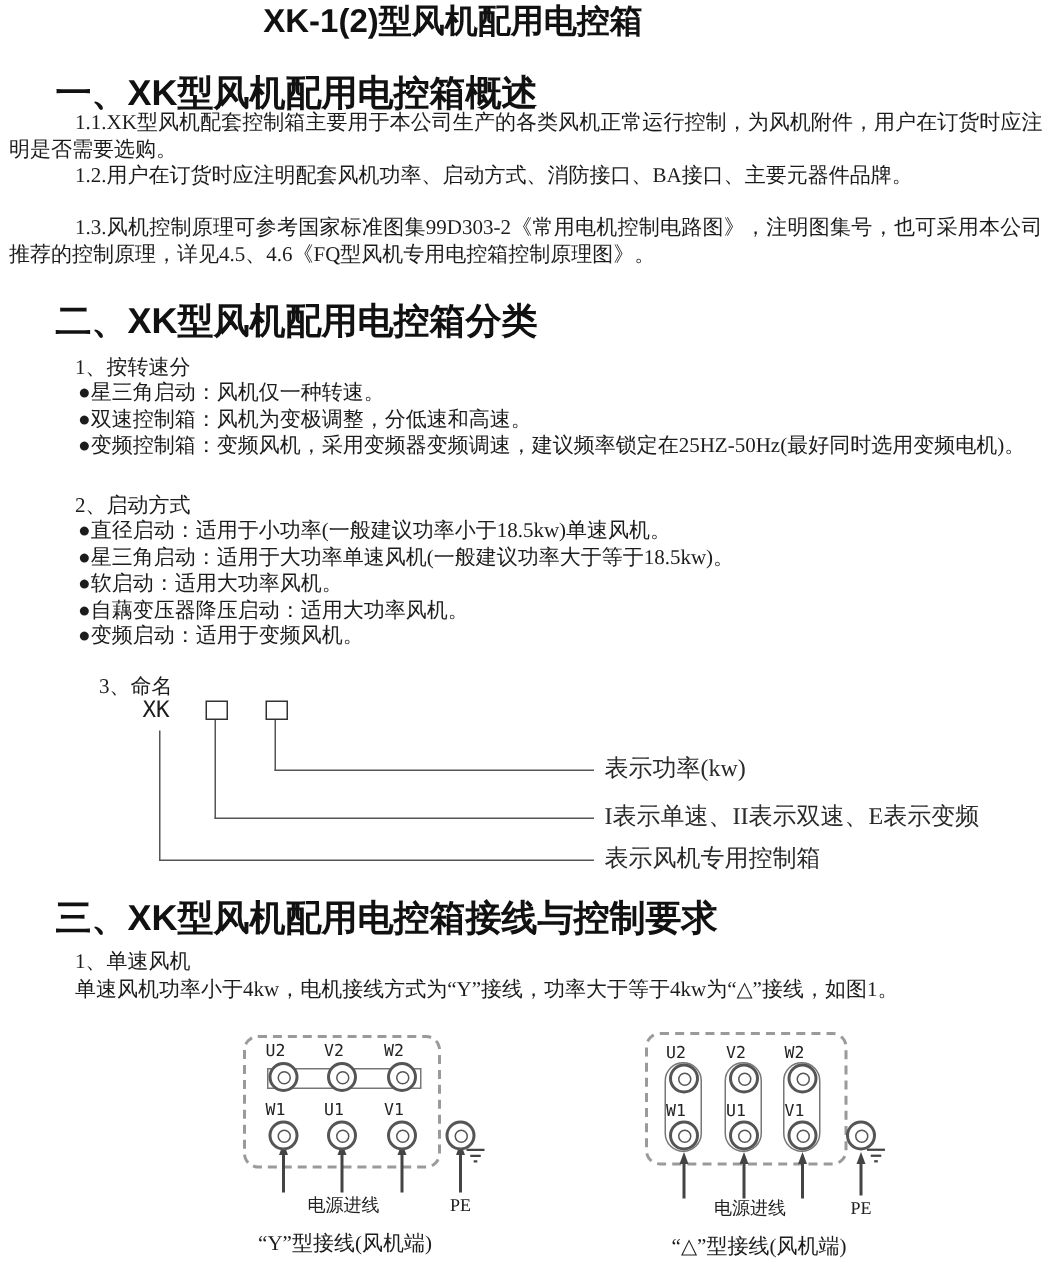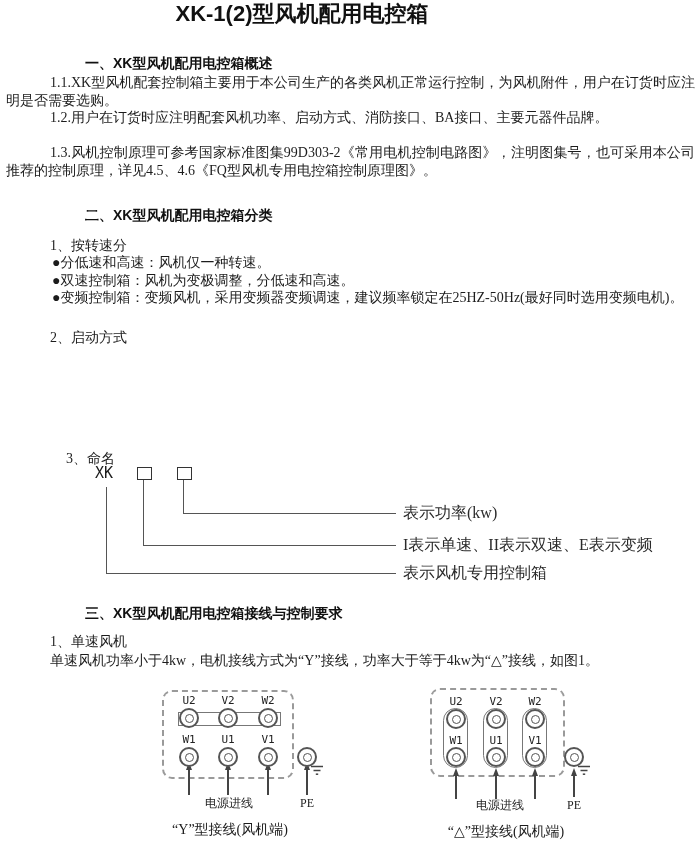--- a/index.html
+++ b/index.html
@@ -10,39 +10,39 @@
     font-size:14px; line-height:17.5px;padding-left:48px;
   }
   .abs { position:absolute; }
   .title {
     left:0; top:8; width:604px; text-align:center;
     font-family:"Liberation Sans","DejaVu Sans",sans-serif;
     font-weight:bold; font-size:22px; line-height:27px; color:#111;
   }
   .h2 {
     font-family:"Liberation Sans","DejaVu Sans",sans-serif;
-    font-weight:bold; font-size:14px; line-height:22px; color:#111;margin-left:48px;
+    font-weight:bold; font-size:24px; line-height:22px; color:#111;
   }
   .para { width:689px; text-indent:44px; text-align:justify; }
   .sublabel { font-size:14px; }
   .bullets { width:692px; }
   .bullet-item { text-indent:47px; text-align:justify; }
   
   .digit-box { width:13px; height:11px; border:1.5px solid #333; background:#fff; }
   .lline { border-left:1px solid #555; border-bottom:1px solid #555; }
   .callout { font-size:16px; line-height:13px; color:#2a2a2a; white-space:nowrap; }
   .xk { font-family:"DejaVu Sans Mono",monospace; font-size:15px; line-height:16px; }
   
   .dashed-box { border:2px dashed #9a9a9a; border-radius:10px; }
   .term { box-sizing:border-box; width:20px; height:20px; border:2px solid #555;
           border-radius:50%; background:#fff; }
   .term::after { content:""; position:absolute; left:3.5px; top:3.5px; width:9px; height:9px;
           box-sizing:border-box; border:1.5px solid #555; border-radius:50%; }
   .tlabel { font-family:"DejaVu Sans Mono",monospace; font-size:11px; line-height:12px;
-          width:24px; text-align:center; color:#222; }
+          width:24px; text-align:left; color:#222; }
   .bar { border:1.5px solid #777; background:#fff; }
   .bar-low { z-index:0; } .term { z-index:1; } .tlabel { z-index:2; }
   .pill { box-sizing:border-box; width:25px; height:60px; border:1.5px solid #777;
           border-radius:13px; background:#fff; }
   .arrow { width:2px; background:#444; }
   .arrow::before { content:""; position:absolute; top:-7px; left:-2.5px; width:0; height:0;
           border-left:3.5px solid transparent; border-right:3.5px solid transparent;
           border-bottom:8px solid #444; }
   .figlabel { font-size:12px; line-height:13px; text-align:center; color:#222; }
   .caption { font-size:14px; line-height:15px; text-align:center; color:#1c1c1c; }
@@ -56,26 +56,33 @@
 
   <div class="abs h2" style="left:37px; top:52px;">一、XK型风机配用电控箱概述</div>
   <div class="abs para" style="left:6px; top:74px;">1.1.XK型风机配套控制箱主要用于本公司生产的各类风机正常运行控制，为风机附件，用户在订货时应注明是否需要选购。</div>
   <div class="abs para" style="left:6px; top:109px;">1.2.用户在订货时应注明配套风机功率、启动方式、消防接口、BA接口、主要元器件品牌。</div>
   <div class="abs para" style="left:6px; top:144px;">1.3.风机控制原理可参考国家标准图集99D303-2《常用电机控制电路图》，注明图集号，也可采用本公司推荐的控制原理，详见4.5、4.6《FQ型风机专用电控箱控制原理图》。</div>
 
   <div class="abs h2" style="left:37px; top:204px;">二、XK型风机配用电控箱分类</div>
 
   <div class="abs sublabel" style="left:50px; top:237px;">1、按转速分</div>
   <div class="abs bullets" style="left:5px; top:254px;">
-    <div class="bullet-item">●分低速和高速：风机仅一种转速。</div>
+    <div class="bullet-item">●星三角启动：风机仅一种转速。</div>
     <div class="bullet-item">●双速控制箱：风机为变极调整，分低速和高速。</div>
     <div class="bullet-item">●变频控制箱：变频风机，采用变频器变频调速，建议频率锁定在25HZ-50Hz(最好同时选用变频电机)。</div>
   </div>
 
   <div class="abs sublabel" style="left:50px; top:329px;">2、启动方式</div>
+  <div class="abs bullets" style="left:5px; top:346px;">
+    <div class="bullet-item">●直径启动：适用于小功率(一般建议功率小于18.5kw)单速风机。</div>
+    <div class="bullet-item">●星三角启动：适用于大功率单速风机(一般建议功率大于等于18.5kw)。</div>
+    <div class="bullet-item">●软启动：适用大功率风机。</div>
+    <div class="bullet-item">●自藕变压器降压启动：适用大功率风机。</div>
+    <div class="bullet-item">●变频启动：适用于变频风机。</div>
+  </div>
 
   <div class="abs sublabel" style="left:50px; top:450px;margin-left:16px;">3、命名</div>
   <div class="abs xk" style="left:95px; top:465px;">XK</div>
   <div class="abs digit-box" style="left:137px; top:467px;"></div>
   <div class="abs digit-box" style="left:177px; top:467px;"></div>
   <div class="abs lline" style="left:183px; top:480px; width:212px; height:33px;"></div>
   <div class="abs lline" style="left:143px; top:480px; width:252px; height:65px;"></div>
   <div class="abs lline" style="left:106px; top:487px; width:289px; height:86px;"></div>
   <div class="abs callout" style="left:403px; top:506px;">表示功率(kw)</div>
   <div class="abs callout" style="left:403px; top:538px;">I表示单速、II表示双速、E表示变频</div>

